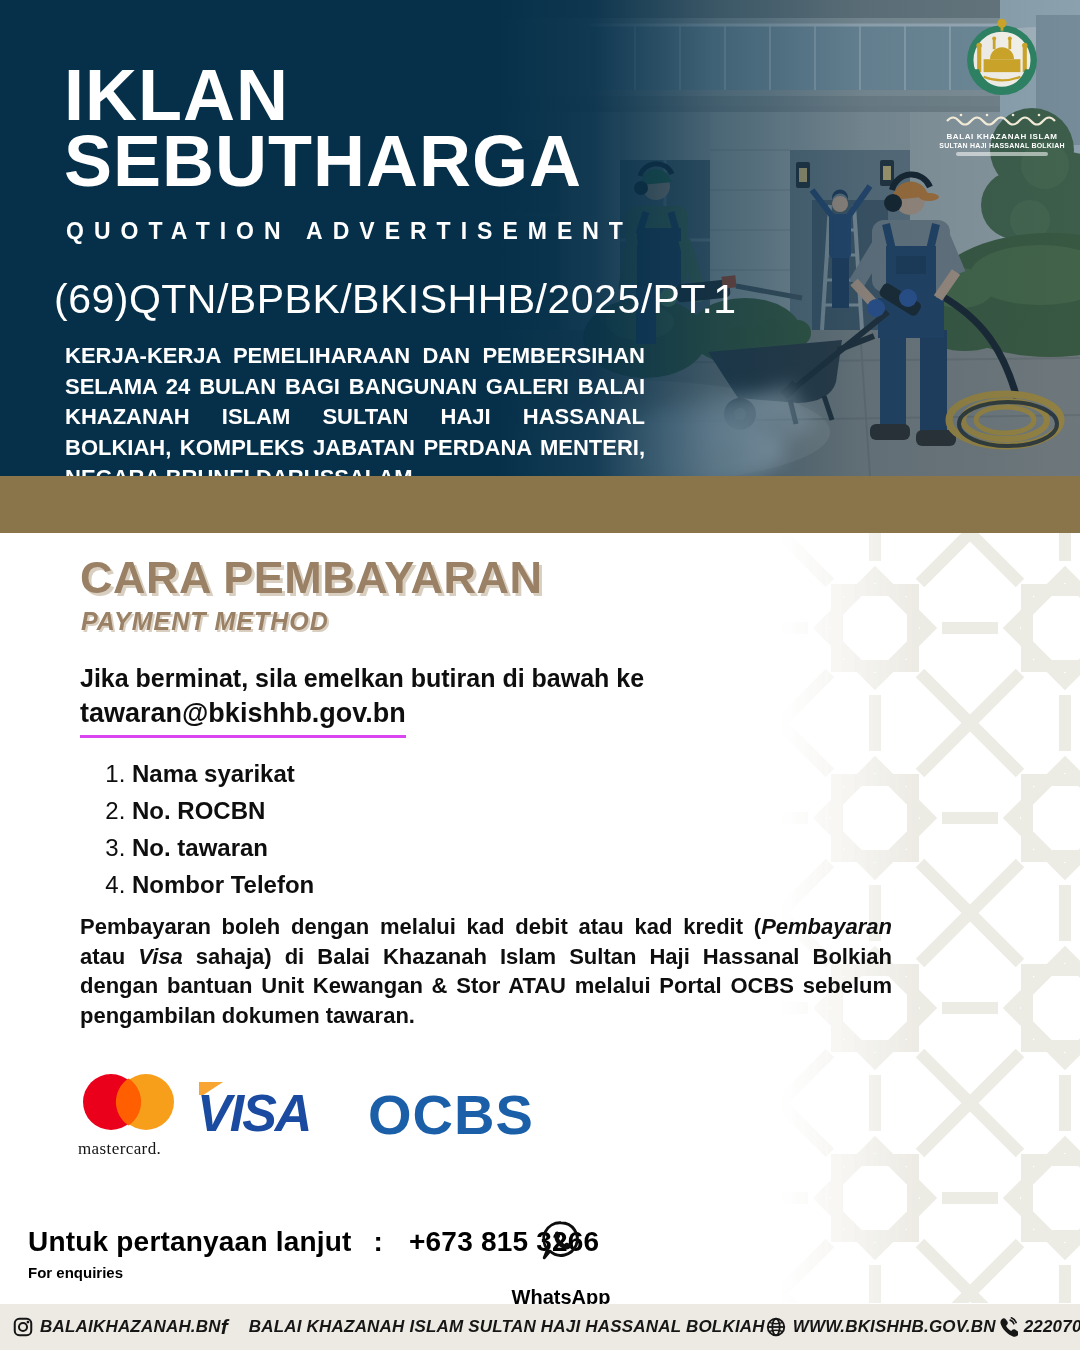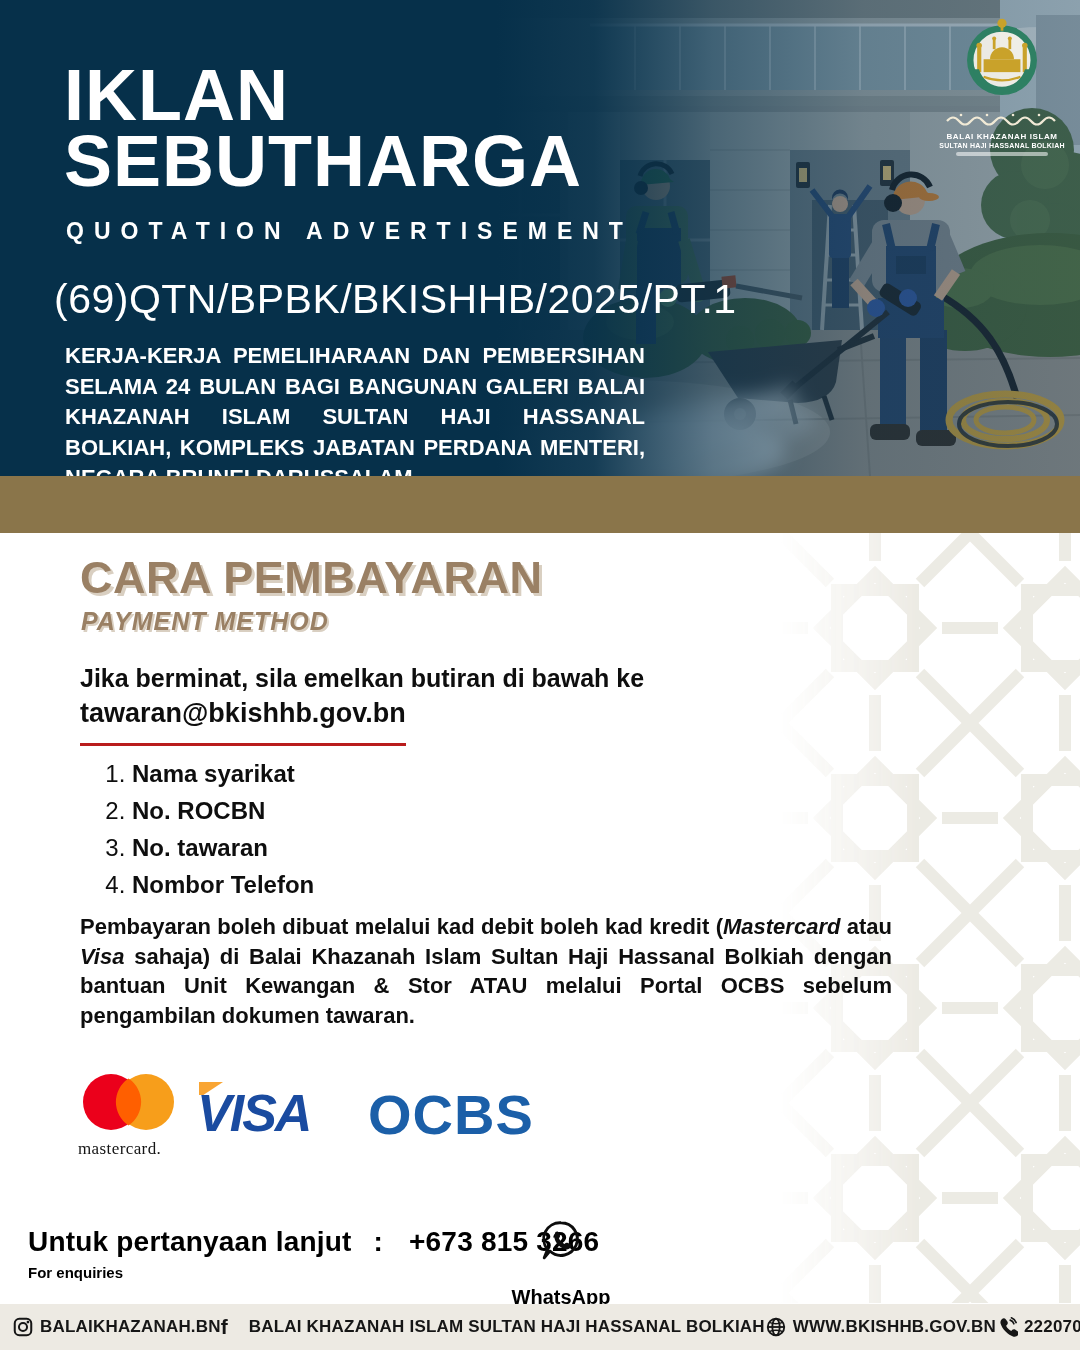--- a/index.html
+++ b/index.html
@@ -37,21 +37,21 @@
            -webkit-mask-image:linear-gradient(to left,#000 55%,transparent 100%);
            mask-image:linear-gradient(to left,#000 55%,transparent 100%);}
 
   
   .pay-heading{position:absolute;left:80px;top:552px;font-size:45px;font-weight:700;
                color:#9a8064;letter-spacing:0.5px;text-shadow:3px 3px 0 #d9cfc1;}
   .pay-subheading{position:absolute;left:81px;top:607px;font-size:25px;font-weight:700;
                   font-style:italic;color:#9a8064;letter-spacing:1px;text-shadow:2px 2px 0 #d9cfc1;}
   .pay-intro{position:absolute;left:80px;top:664px;font-size:25px;font-weight:700;color:#0e0e0e;}
   .pay-email{position:absolute;left:80px;top:698px;font-size:27px;font-weight:700;color:#0e0e0e;
-             border-bottom:3px solid #b91c1c;padding-bottom:14px;text-decoration:none;display:inline-block;}
+             border-bottom:3px solid #d946ef;padding-bottom:6px;text-decoration:none;display:inline-block;}
   .pay-list{position:absolute;left:82px;top:752px;margin:8px;padding-left:42px;
             font-size:24px;font-weight:400;color:#0e0e0e;}
   .pay-list li{font-weight:700;margin-bottom:9px;}
   .pay-list li::marker{font-weight:400;}
   .pay-body{position:absolute;left:80px;top:912px;width:812px;font-size:22px;line-height:29.5px;
             font-weight:700;color:#0e0e0e;text-align:justify;}
   .pay-body .it{font-style:italic;}
 
   
   .mc{position:absolute;left:78px;top:1072px;width:150px;text-align:left;}
@@ -67,21 +67,21 @@
   
   .contact{position:absolute;left:28px;top:1226px;color:#000;}
   .contact-line1{font-size:28px;font-weight:700;letter-spacing:0.2px;}
   .contact-line1 .colon{margin:0 18px 0 14px;}
   .contact-line2{font-size:15px;font-weight:700;margin-top:6px;}
   .whatsapp{position:absolute;left:505px;top:1218px;width:112px;text-align:center;}
   .whatsapp-label{font-size:20px;font-weight:700;color:#000;margin-top:18px;}
 
   
   .footer{position:absolute;left:0;top:1304px;width:1080px;height:46px;background:#edeae3;
-          display:flex;align-items:center;justify-content:space-between;padding:0 12px;box-sizing:border-box;}
+          display:flex;align-items:center;justify-content:space-between;padding:0 12px;box-sizing:border-box;font-style:italic;}
   .f-item{display:flex;align-items:center;gap:6px;font-size:17px;font-weight:600;color:#161616;
           letter-spacing:0.2px;white-space:nowrap;}
   .f-icon{display:inline-flex;width:22px;height:22px;}
   .fb-glyph{font-size:21px;font-weight:700;line-height:22px;}
 </style>
 </head>
 <body>
 
 <div class="page">
 
@@ -340,21 +340,21 @@
   <div class="pay-heading">CARA PEMBAYARAN</div>
   <div class="pay-subheading">PAYMENT METHOD</div>
   <div class="pay-intro">Jika berminat, sila emelkan butiran di bawah ke</div>
   <a class="pay-email" href="#">tawaran@bkishhb.gov.bn</a>
   <ol class="pay-list">
       <li>Nama syarikat</li>
       <li>No. ROCBN</li>
       <li>No. tawaran</li>
       <li>Nombor Telefon</li>
     </ol>
-  <div class="pay-body"><span>Pembayaran boleh dibuat melalui kad debit boleh kad kredit (</span><span class="it">Mastercard</span><span> atau </span><span class="it">Visa</span><span> sahaja) di Balai Khazanah Islam Sultan Haji Hassanal Bolkiah dengan bantuan Unit Kewangan &amp; Stor ATAU melalui Portal OCBS sebelum pengambilan dokumen tawaran.</span></div>
+  <div class="pay-body"><span>Pembayaran boleh dengan melalui kad debit atau kad kredit (</span><span class="it">Pembayaran</span><span> atau </span><span class="it">Visa</span><span> sahaja) di Balai Khazanah Islam Sultan Haji Hassanal Bolkiah dengan bantuan Unit Kewangan &amp; Stor ATAU melalui Portal OCBS sebelum pengambilan dokumen tawaran.</span></div>
 
   <div class="mc">
     <svg width="102" height="62" viewBox="0 0 102 62" aria-hidden="true">
       <circle cx="33" cy="30" r="28" fill="#eb001b"></circle>
       <circle cx="68" cy="30" r="28" fill="#f79e1b"></circle>
       <path d="M50.5,6.6 a28,28 0 0 1 0,46.8 a28,28 0 0 1 0,-46.8 z" fill="#ff5f00"></path>
     </svg>
     <div class="mc-label">mastercard.</div>
   </div>
   <div class="visa">

